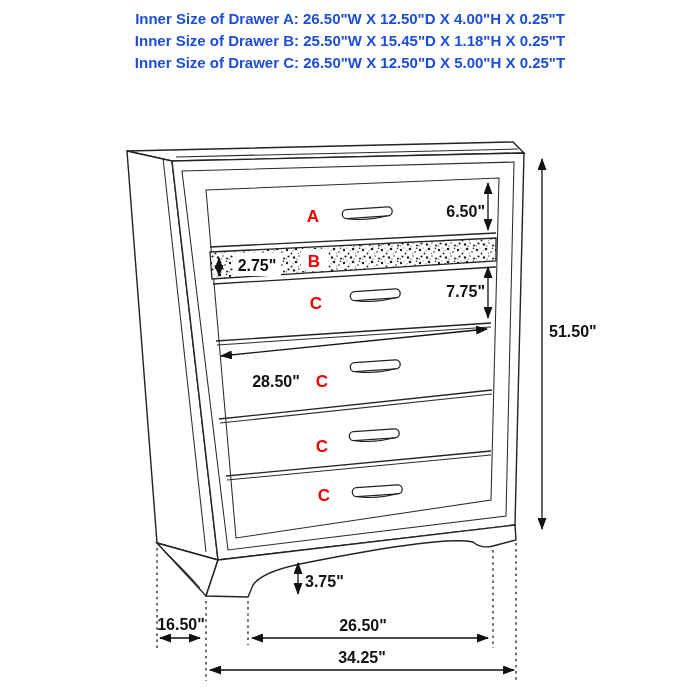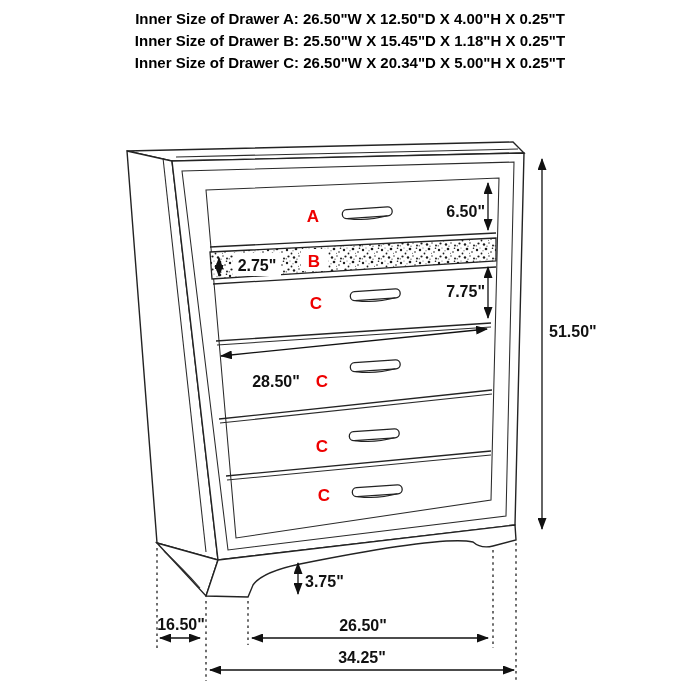--- a/index.html
+++ b/index.html
@@ -1,37 +1,37 @@
 <!DOCTYPE html>
 <html><head>
 <meta charset="utf-8">
 <style>
   html,body{margin:0;padding:0;background:#ffffff;}
   .page{position:relative;width:700px;height:700px;background:#fff;overflow:hidden;
         font-family:"Liberation Sans",sans-serif;}
   .specs{position:absolute;top:8px;left:0;width:700px;text-align:center;
-         font-weight:bold;font-size:15px;line-height:22px;color:#000000;}
+         font-weight:bold;font-size:15px;line-height:22px;color:#1d4ed8;}
   .drawing{position:absolute;top:0;left:0;}
   .dim{font:bold 16px "Liberation Sans",sans-serif;fill:#111;}
   .red{font:bold 17px "Liberation Sans",sans-serif;fill:#ee0000;text-anchor:middle;}
   .ln{stroke:#232323;fill:none;stroke-width:1.3;}
   .face{stroke:#232323;fill:#ffffff;stroke-width:1.4;}
   .thin{stroke:#2b2b2b;fill:none;stroke-width:1.05;}
   .dimline{stroke:#111;fill:none;stroke-width:1.3;}
   .dotted{stroke:#222;fill:none;stroke-width:1.3;stroke-dasharray:2.5 3.6;}
 </style>
 </head>
 <body>
 
 <div class="page">
 
   <div class="specs">
     <div>Inner Size of Drawer A: 26.50"W X 12.50"D X 4.00"H X 0.25"T</div>
     <div>Inner Size of Drawer B: 25.50"W X 15.45"D X 1.18"H X 0.25"T</div>
-    <div>Inner Size of Drawer C: 26.50"W X 20.34"D X 5.00"H X 0.25"T</div>
+    <div>Inner Size of Drawer C: 26.50"W X 12.50"D X 5.00"H X 0.25"T</div>
   </div>
 
   <svg class="drawing" width="700" height="700" viewBox="0 0 700 700" xmlns="http://www.w3.org/2000/svg">
     <defs>
       <marker id="ah" viewBox="0 0 12 9" refX="11" refY="4.5" markerWidth="12" markerHeight="9" markerUnits="userSpaceOnUse" orient="auto-start-reverse">
         <path d="M0,0 L12,4.5 L0,9 Z" fill="#111"></path>
       </marker>
       <pattern id="speckle" width="19" height="13" patternUnits="userSpaceOnUse">
         <rect width="19" height="13" fill="#ffffff"></rect>
         <circle cx="2" cy="3" r="1.2" fill="#1c1c1c"></circle>

